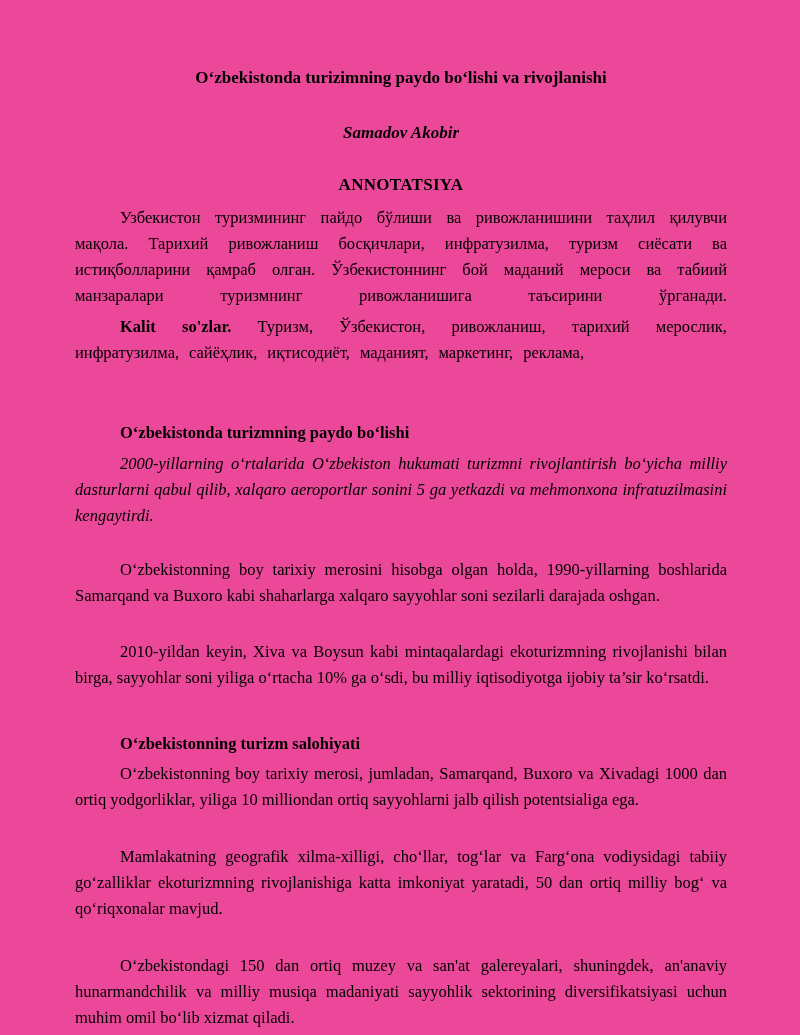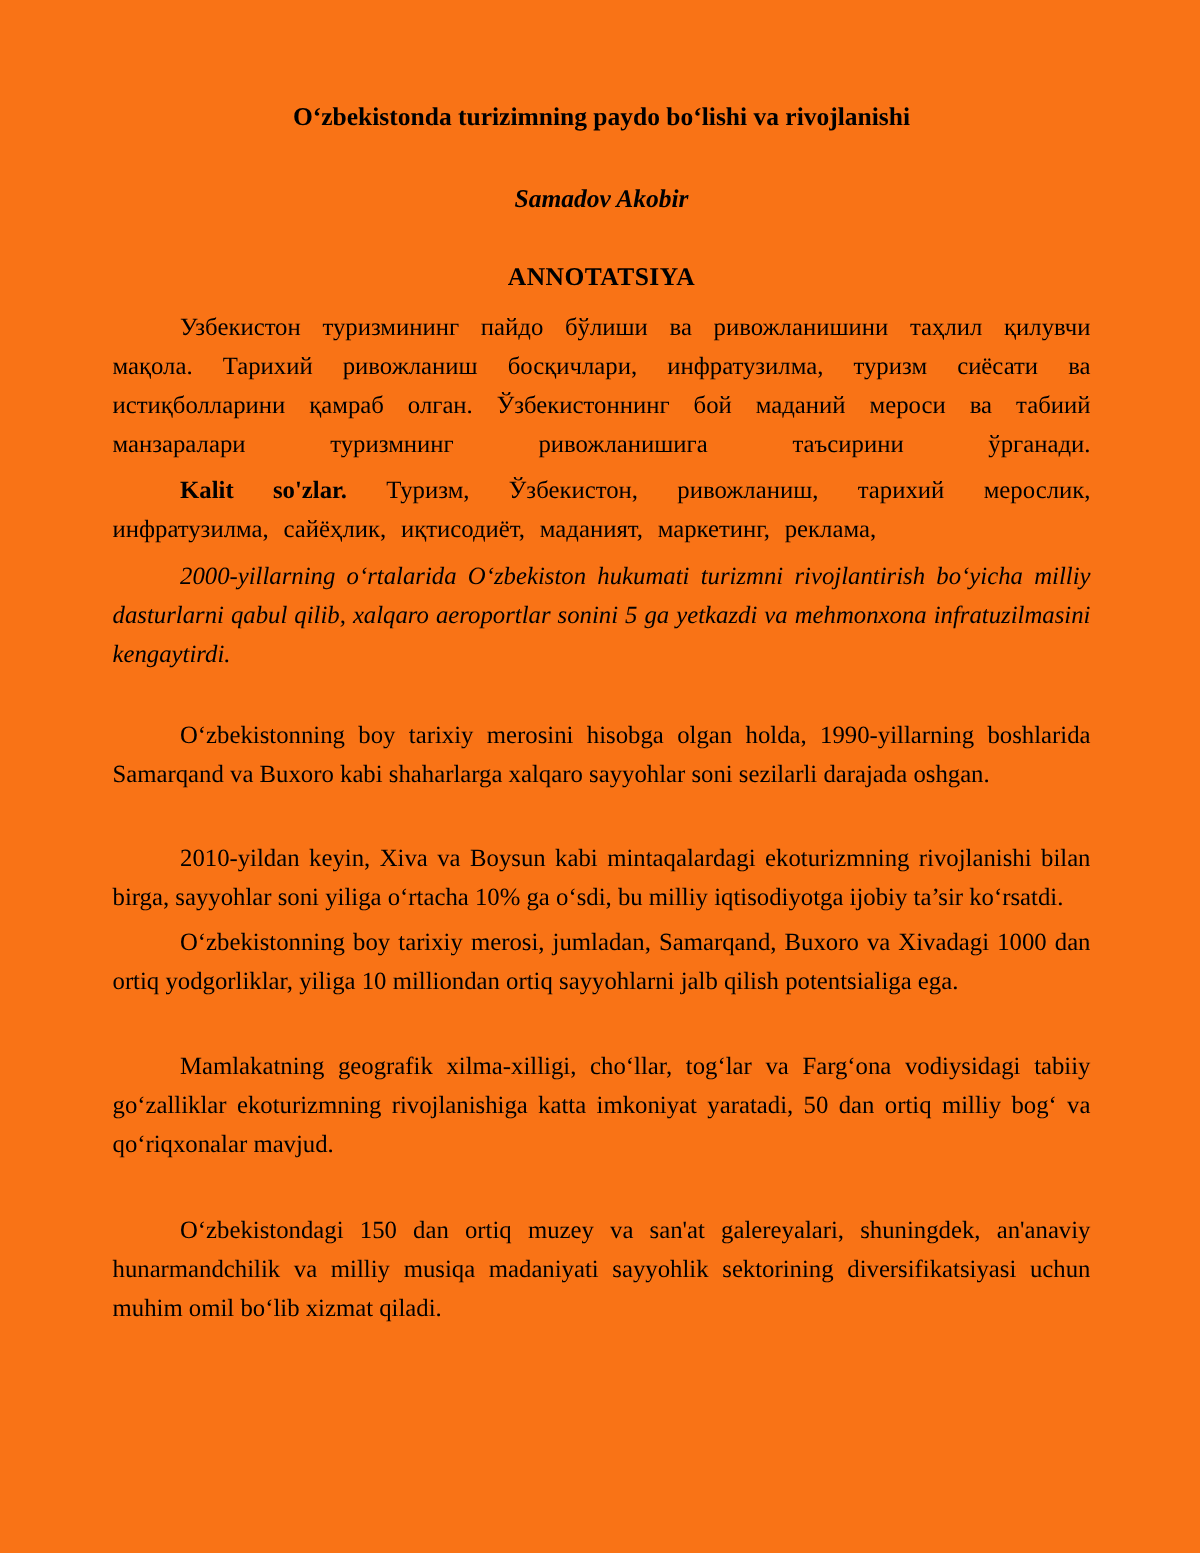--- a/index.html
+++ b/index.html
@@ -6,21 +6,21 @@
   html, body {
     background: #ffffff;
     font-family: "Liberation Serif", serif;
     color: #000000;
   }
   .page {
     position: relative;
     width: 800px;
     height: 1035px;
     margin: 0 auto;
-    background: #f97316;
+    background: #ec4899;
     padding: 60px 73px 0 75px;
     overflow: hidden;
   }
   .centered-head {
     text-align: center;
     font-weight: bold;
     font-size: 17px;
     line-height: 23px;
   }
   .doc-title   { margin-top: 6px; }
@@ -70,27 +70,29 @@
   <h2 class="centered-head doc-author">Samadov Akobir</h2>
 
   <h3 class="centered-head anno-head">ANNOTATSIYA</h3>
 
   <p class="body-par anno-par">Узбекистон туризмининг пайдо бўлиши ва ривожланишини таҳлил қилувчи мақола. Тарихий ривожланиш босқичлари, инфратузилма, туризм сиёсати ва истиқболларини қамраб олган. Ўзбекистоннинг бой маданий мероси ва табиий манзаралари туризмнинг ривожланишига таъсирини ўрганади.</p>
 
   <p class="body-par keywords-par"><span class="kw-label">Kalit so'zlar.</span> <span>Туризм, Ўзбекистон, ривожланиш, тарихий мерослик, инфратузилма, сайёҳлик, иқтисодиёт, маданият, маркетинг, реклама,</span></p>
 
   <div>
 
+    <h4 class="section-heading sec1-head">Oʻzbekistonda turizmning paydo boʻlishi</h4>
 
     <p class="body-par sec1-p1">2000-yillarning oʻrtalarida Oʻzbekiston hukumati turizmni rivojlantirish boʻyicha milliy dasturlarni qabul qilib, xalqaro aeroportlar sonini 5 ga yetkazdi va mehmonxona infratuzilmasini kengaytirdi.</p>
 
     <p class="body-par sec1-p2">Oʻzbekistonning boy tarixiy merosini hisobga olgan holda, 1990-yillarning boshlarida Samarqand va Buxoro kabi shaharlarga xalqaro sayyohlar soni sezilarli darajada oshgan.</p>
 
     <p class="body-par sec1-p3">2010-yildan keyin, Xiva va Boysun kabi mintaqalardagi ekoturizmning rivojlanishi bilan birga, sayyohlar soni yiliga oʻrtacha 10% ga oʻsdi, bu milliy iqtisodiyotga ijobiy ta’sir koʻrsatdi.</p>
 
+    <h4 class="section-heading sec2-head">Oʻzbekistonning turizm salohiyati</h4>
 
     <p class="body-par sec2-p1">Oʻzbekistonning boy tarixiy merosi, jumladan, Samarqand, Buxoro va Xivadagi 1000 dan ortiq yodgorliklar, yiliga 10 milliondan ortiq sayyohlarni jalb qilish potentsialiga ega.</p>
 
     <p class="body-par sec2-p2">Mamlakatning geografik xilma-xilligi, choʻllar, togʻlar va Fargʻona vodiysidagi tabiiy goʻzalliklar ekoturizmning rivojlanishiga katta imkoniyat yaratadi, 50 dan ortiq milliy bogʻ va qoʻriqxonalar mavjud.</p>
 
     <p class="body-par sec2-p3">Oʻzbekistondagi 150 dan ortiq muzey va san'at galereyalari, shuningdek, an'anaviy hunarmandchilik va milliy musiqa madaniyati sayyohlik sektorining diversifikatsiyasi uchun muhim omil boʻlib xizmat qiladi.</p>
 
   </div>
 
 </div>

